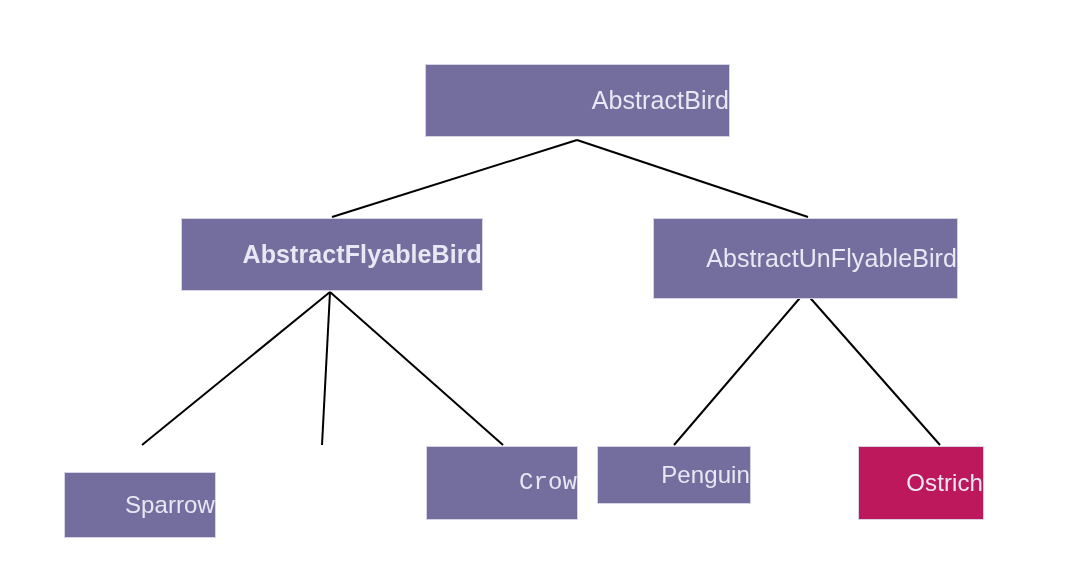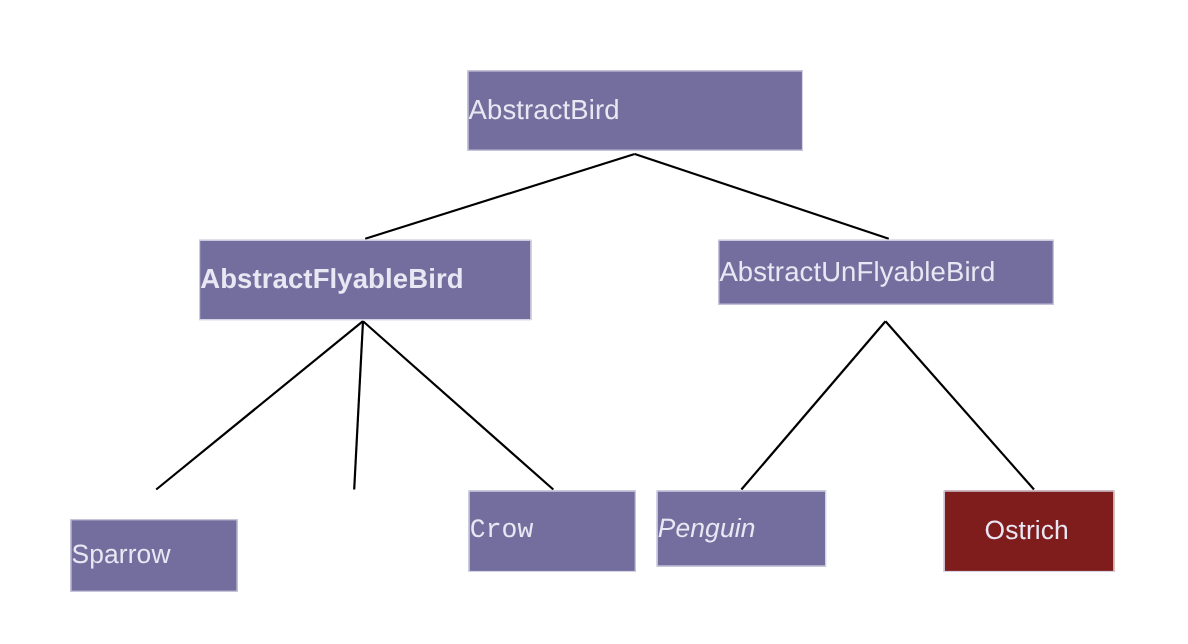--- a/index.html
+++ b/index.html
@@ -26,21 +26,21 @@
     height: 585px;
     pointer-events: none;
   }
   .node-box {
     position: absolute;
     box-sizing: border-box;
     background: #736e9e;
     border: 1px solid #d5d3e4;
     display: flex;
     align-items: center;
-    justify-content: flex-start;
+    justify-content: flex-end;
     color: #e8e6f2;
     font-size: 25px;
     font-weight: 400;
     letter-spacing: 0.1px;
     line-height: 1;
     white-space: nowrap;
     z-index: 2;
   }
   .node-label {
     display: block;
@@ -68,34 +68,34 @@
   </svg>
 
   <div class="node-box" id="node-root" style="left: 425px; top: 64px; width: 305px; height: 73px; background: rgb(115, 110, 158); border-color: rgb(213, 211, 228); color: rgb(233, 231, 243);">
     <span class="node-label">AbstractBird</span>
   </div>
 
   <div class="node-box" id="node-flyable" style="left: 181px; top: 218px; width: 302px; height: 73px; background: rgb(115, 110, 158); border-color: rgb(213, 211, 228); color: rgb(233, 231, 243); font-weight: bold;">
     <span class="node-label">AbstractFlyableBird</span>
   </div>
 
-  <div class="node-box" id="node-unflyable" style="left: 653px; top: 218px; width: 305px; height: 59px; background: rgb(115, 110, 158); border-color: rgb(213, 211, 228); color: rgb(233, 231, 243);">
+  <div class="node-box" id="node-unflyable" style="left: 653px; top: 218px; width: 305px; height: 81px; background: rgb(115, 110, 158); border-color: rgb(213, 211, 228); color: rgb(233, 231, 243);">
     <span class="node-label">AbstractUnFlyableBird</span>
   </div>
 
   <div class="node-box leaf-box" id="node-sparrow" style="left: 64px; top: 472px; width: 152px; height: 66px; background: rgb(115, 110, 158); border-color: rgb(213, 211, 228); color: rgb(233, 231, 243);">
     <span class="node-label">Sparrow</span>
   </div>
 
 
   <div class="node-box leaf-box" id="node-crow" style="left: 426px; top: 446px; width: 152px; height: 74px; background: rgb(115, 110, 158); border-color: rgb(213, 211, 228); color: rgb(233, 231, 243); font-family: Liberation Mono, monospace;">
     <span class="node-label">Crow</span>
   </div>
 
-  <div class="node-box leaf-box" id="node-penguin" style="left: 597px; top: 446px; width: 154px; height: 69px; background: rgb(115, 110, 158); border-color: rgb(213, 211, 228); color: rgb(233, 231, 243); font-style: italic;">
+  <div class="node-box leaf-box" id="node-penguin" style="left: 597px; top: 446px; width: 154px; height: 58px; background: rgb(115, 110, 158); border-color: rgb(213, 211, 228); color: rgb(233, 231, 243);">
     <span class="node-label">Penguin</span>
   </div>
 
-  <div class="node-box leaf-box" id="node-ostrich" style="left: 858px; top: 446px; width: 155px; height: 74px; background: #7f1d1d; border-color: rgb(213, 211, 228); color: rgb(233, 231, 243); padding-left: 36px;">
+  <div class="node-box leaf-box" id="node-ostrich" style="left: 858px; top: 446px; width: 126px; height: 74px; background: #be185d; border-color: rgb(213, 211, 228); color: rgb(233, 231, 243); padding-left: 36px;">
     <span class="node-label">Ostrich</span>
   </div>
 
 </div>
 
 </body></html>

